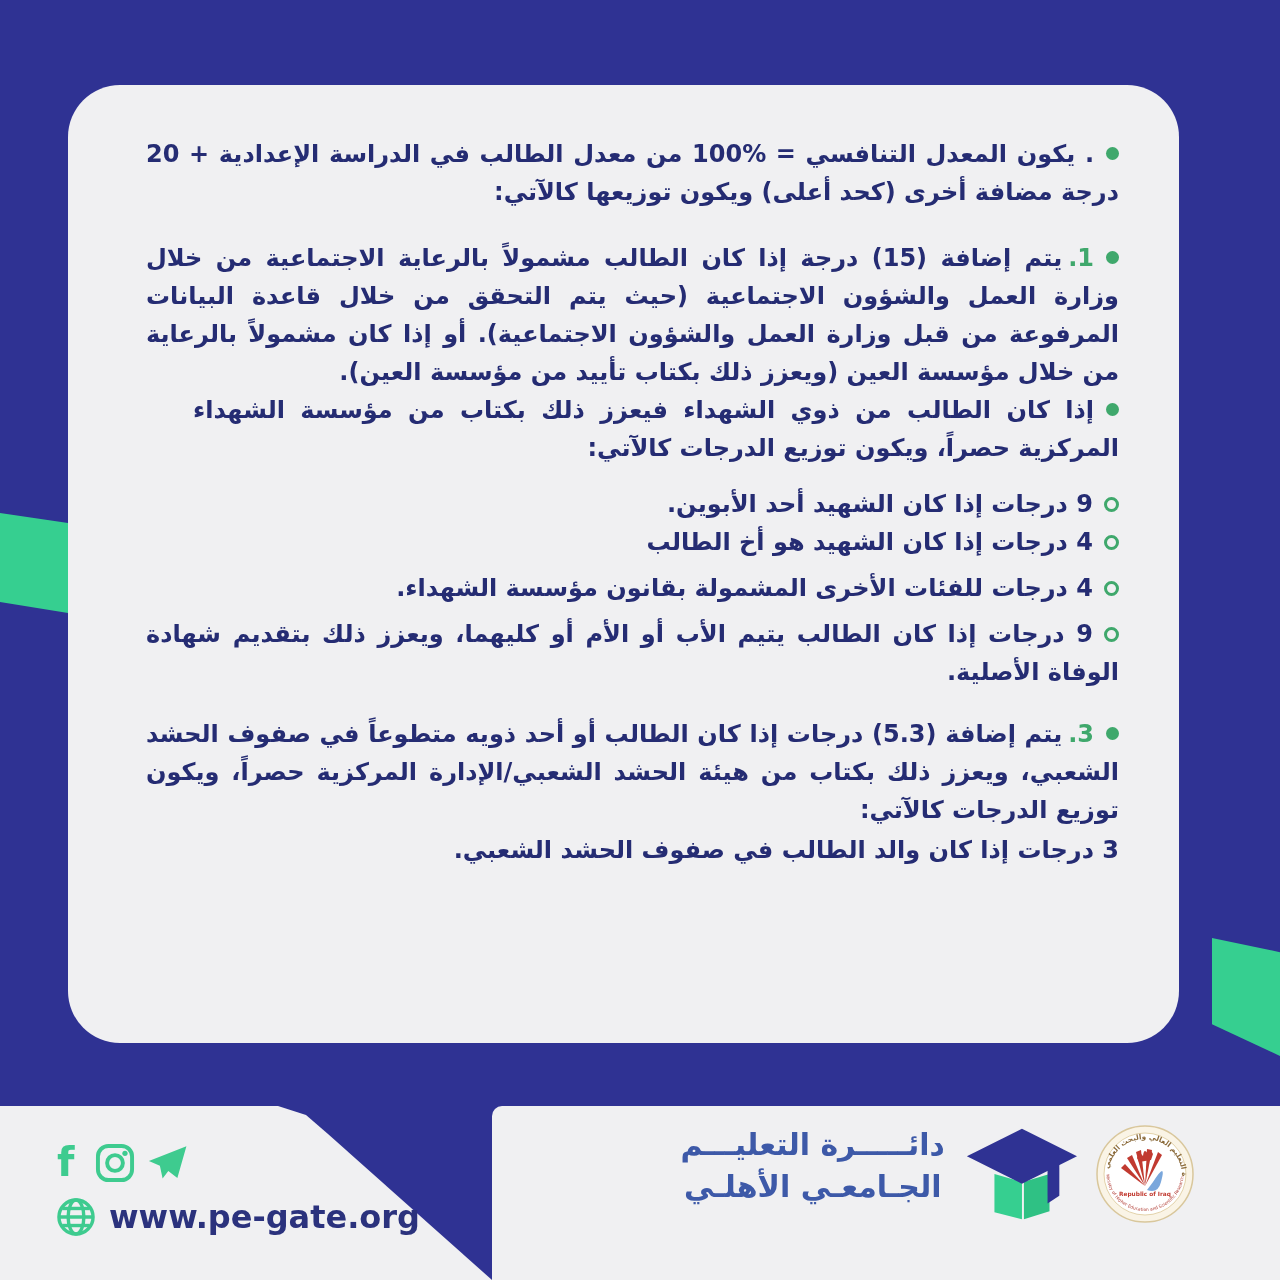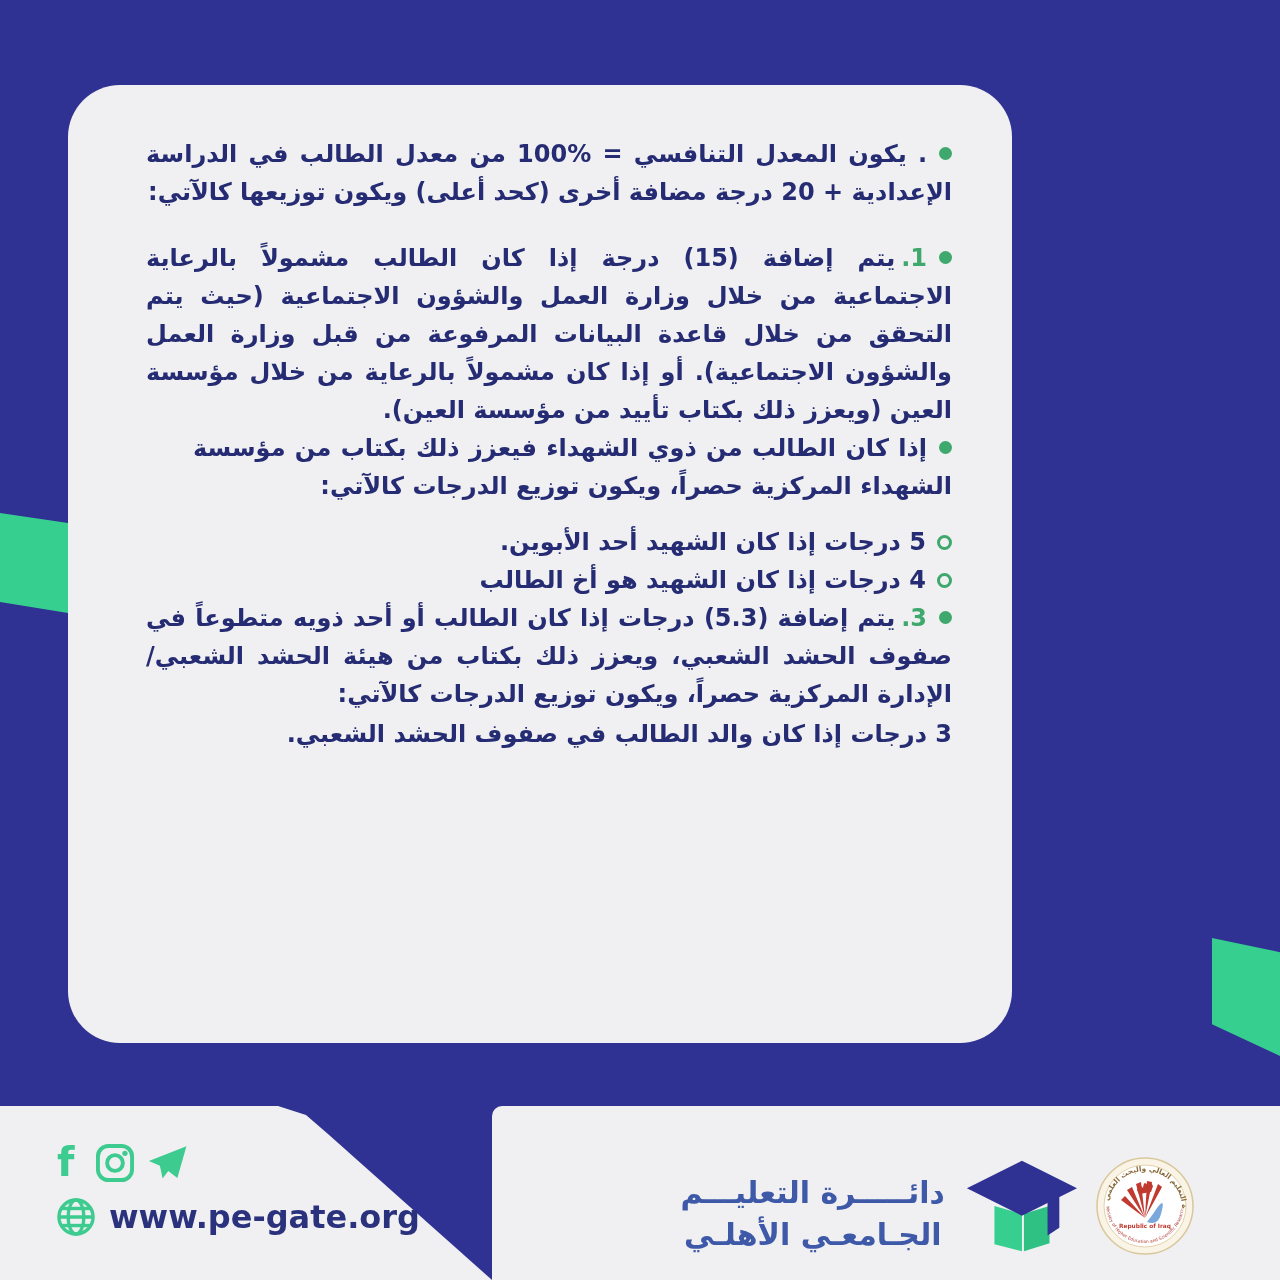--- a/index.html
+++ b/index.html
@@ -6,21 +6,21 @@
   body{width:1280px;height:1280px;overflow:hidden;font-family:"DejaVu Sans",sans-serif;}
   .page{position:relative;width:1280px;height:1280px;background:#2f3293;overflow:hidden;}
 
   
   .band-left{position:absolute;left:0;top:513px;width:68px;height:100px;background:#36cf90;
     clip-path:polygon(0 0,100% 10%,100% 100%,0 89%);}
   .band-right{position:absolute;left:1212px;top:938px;width:68px;height:118px;background:#36cf90;
     clip-path:polygon(0 0,100% 12%,100% 100%,0 73%);}
 
   
-  .card{position:absolute;left:68px;top:85px;width:944px;height:958px;background:#f0f0f2;
+  .card{position:absolute;left:68px;top:85px;width:1111px;height:958px;background:#f0f0f2;
     border-radius:52px;box-sizing:border-box;padding:50px 60px 30px 78px;
     direction:rtl;overflow:hidden;}
   .item{color:#252c73;font-weight:bold;font-size:24px;line-height:38px;
     text-align:justify;margin:0;}
   .dot{display:inline-block;width:13px;height:13px;border-radius:50%;background:#3fa86c;
     margin-left:12px;vertical-align:2px;}
   .ring{display:inline-block;width:15px;height:15px;border-radius:50%;border:3px solid #3fa86c;
     box-sizing:border-box;background:transparent;margin-left:11px;vertical-align:0px;}
   .num{color:#3fa86c;margin-left:6px;}
   .mb-a{margin-bottom:28px;}
@@ -36,42 +36,44 @@
     clip-path:polygon(0 0,278px 0,306px 9px,328px 28px,492px 174px,0 174px);}
   .footer-right-bg{position:absolute;left:492px;top:1106px;width:788px;height:174px;
     background:#f0f0f2;border-top-left-radius:10px;}
 
   .footer-left{position:absolute;left:55px;top:1140px;color:#2b327d;}
   .social-row{display:flex;align-items:center;gap:9px;height:46px;}
   .social-row .label{font-size:40px;font-weight:bold;color:#2b327d;margin-right:4px;}
   .web-row{display:flex;align-items:center;gap:12px;height:50px;margin-top:6px;}
   .web-row .label{font-size:32px;font-weight:bold;color:#2b327d;}
 
-  .footer-right{position:absolute;right:85px;top:1156px;display:flex;align-items:flex-end;gap:16px;}
+  .footer-right{position:absolute;right:85px;top:1124px;display:flex;align-items:flex-start;gap:16px;}
   .org-text{direction:rtl;text-align:center;color:#3d59a8;font-weight:bold;
     font-size:30px;line-height:42px;white-space:nowrap;}
 </style>
 </head>
 <body>
 
 <div class="page">
 
   <div class="band-left"></div>
   <div class="band-right"></div>
 
   <div class="card">
     <p class="item mb-a"><span class="dot"></span><span>. يكون المعدل التنافسي = %100 من معدل الطالب في الدراسة الإعدادية + 20 درجة مضافة أخرى (كحد أعلى) ويكون توزيعها كالآتي:</span></p>
 
     <p class="item mb-b"><span class="dot"></span><span class="num">1.</span><span>يتم إضافة (15) درجة إذا كان الطالب مشمولاً بالرعاية الاجتماعية من خلال وزارة العمل والشؤون الاجتماعية (حيث يتم التحقق من خلال قاعدة البيانات المرفوعة من قبل وزارة العمل والشؤون الاجتماعية). أو إذا كان مشمولاً بالرعاية من خلال مؤسسة العين (ويعزز ذلك بكتاب تأييد من مؤسسة العين).</span></p>
 
 
     <p class="item mb-d"><span class="dot"></span><span>إذا كان الطالب من ذوي الشهداء فيعزز ذلك بكتاب من مؤسسة الشهداء المركزية حصراً، ويكون توزيع الدرجات كالآتي:</span></p>
 
-    <p class="item"><span class="ring"></span><span>5 درجات إذا كان الشهيد أحد الأبوين.</span></p>
+    <p class="item"><span class="ring"></span><span>9 درجات إذا كان الشهيد أحد الأبوين.</span></p>
     <p class="item"><span class="ring"></span><span>4 درجات إذا كان الشهيد هو أخ الطالب</span></p>
+    <p class="item mt-sm"><span class="ring"></span><span>4 درجات للفئات الأخرى المشمولة بقانون مؤسسة الشهداء.</span></p>
+    <p class="item mt-sm mb-f"><span class="ring"></span><span>9 درجات إذا كان الطالب يتيم الأب أو الأم أو كليهما، ويعزز ذلك بتقديم شهادة الوفاة الأصلية.</span></p>
 
     <p class="item mb-e"><span class="dot"></span><span class="num">3.</span><span>يتم إضافة (5.3) درجات إذا كان الطالب أو أحد ذويه متطوعاً في صفوف الحشد الشعبي، ويعزز ذلك بكتاب من هيئة الحشد الشعبي/الإدارة المركزية حصراً، ويكون توزيع الدرجات كالآتي:</span></p>
 
     <p class="item"><span>3 درجات إذا كان والد الطالب في صفوف الحشد الشعبي.</span></p>
   </div>
 
   <div class="footer-left-bg"></div>
   <div class="footer-right-bg"></div>
 
   <div class="footer-left">

